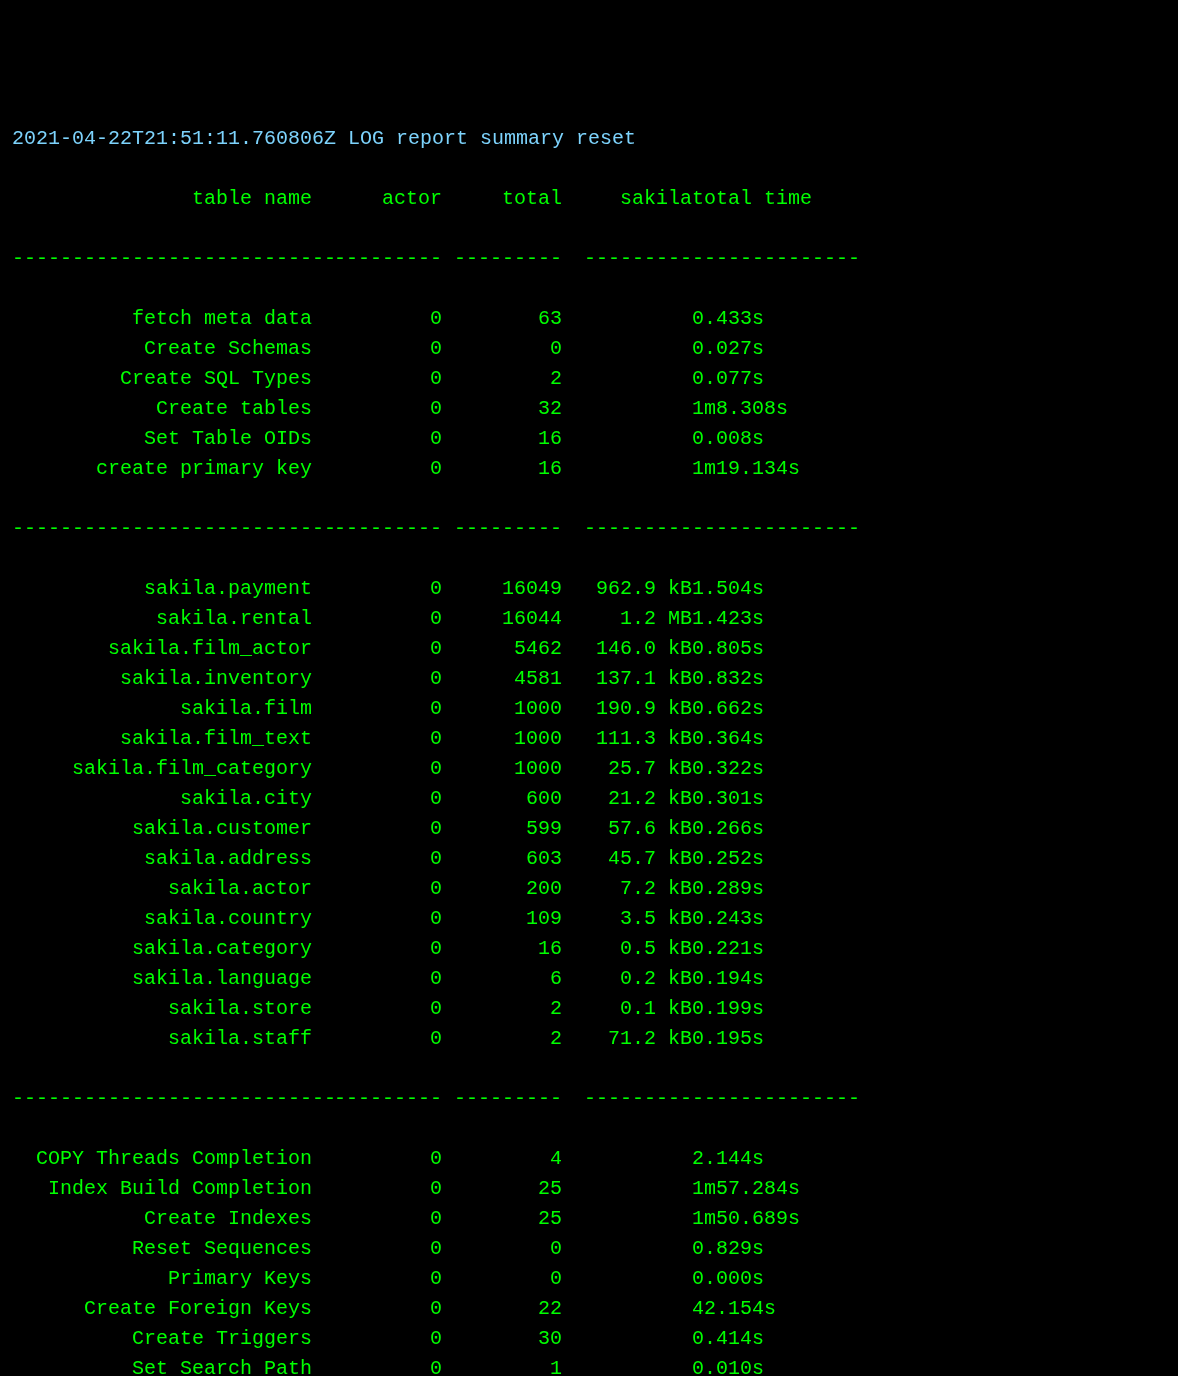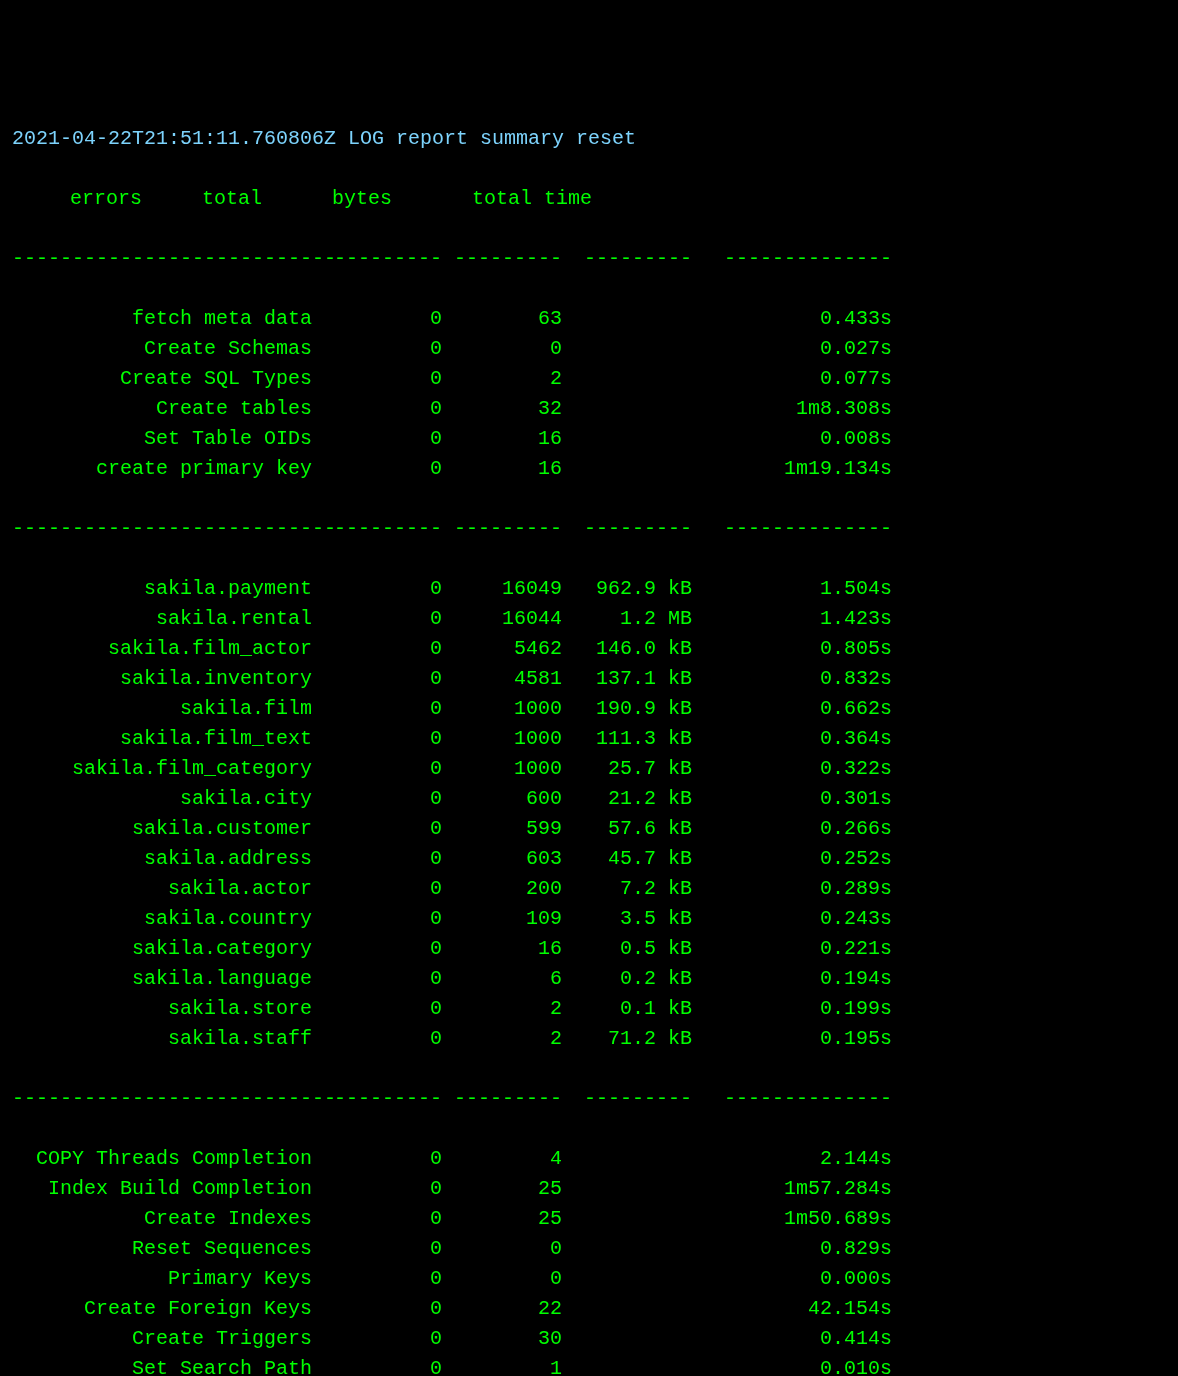--- a/index.html
+++ b/index.html
@@ -34,38 +34,37 @@
     .col-rows {
       width: 120px;
       text-align: right;
     }
     .col-bytes {
       width: 130px;
       text-align: right;
     }
     .col-time {
       width: 200px;
-      text-align: right;
     }
     .sep-row .col-name::after { content: '---------------------------'; }
     .sep-row .col-errors::after { content: '---------'; }
     .sep-row .col-rows::after { content: '---------'; }
     .sep-row .col-bytes::after { content: '---------'; }
     .sep-row .col-time::after { content: '--------------'; }
     .sep-row {
       color: #00FF00;
     }
   </style>
 </head>
 <body>
 
 
 
 <div class="log-line">2021-04-22T21:51:11.760806Z LOG report summary reset</div>
-<div class="row">  <span class="col-errors">errors</span>  <span class="col-rows">total</span>  <span class="col-bytes">bytes</span>  <span class="col-time">total time</span></div>
+<div class="row"><span class="col-name">table name</span>  <span class="col-errors">actor</span>  <span class="col-rows">total</span>  <span class="col-bytes">sakila</span>  <span class="col-time">total time</span></div>
 <div class="row sep-row"><span class="col-name"></span>  <span class="col-errors"></span>  <span class="col-rows"></span>  <span class="col-bytes"></span>  <span class="col-time"></span></div>
 <div id="section1"><div class="row"><span class="col-name">fetch meta data</span>  <span class="col-errors">0</span>  <span class="col-rows">63</span>  <span class="col-bytes"></span>  <span class="col-time">0.433s</span></div><div class="row"><span class="col-name">Create Schemas</span>  <span class="col-errors">0</span>  <span class="col-rows">0</span>  <span class="col-bytes"></span>  <span class="col-time">0.027s</span></div><div class="row"><span class="col-name">Create SQL Types</span>  <span class="col-errors">0</span>  <span class="col-rows">2</span>  <span class="col-bytes"></span>  <span class="col-time">0.077s</span></div><div class="row"><span class="col-name">Create tables</span>  <span class="col-errors">0</span>  <span class="col-rows">32</span>  <span class="col-bytes"></span>  <span class="col-time">1m8.308s</span></div><div class="row"><span class="col-name">Set Table OIDs</span>  <span class="col-errors">0</span>  <span class="col-rows">16</span>  <span class="col-bytes"></span>  <span class="col-time">0.008s</span></div><div class="row"><span class="col-name">create primary key</span>  <span class="col-errors">0</span>  <span class="col-rows">16</span>  <span class="col-bytes"></span>  <span class="col-time">1m19.134s</span></div></div>
 <div class="row sep-row"><span class="col-name"></span>  <span class="col-errors"></span>  <span class="col-rows"></span>  <span class="col-bytes"></span>  <span class="col-time"></span></div>
 <div id="section2"><div class="row"><span class="col-name">sakila.payment</span>  <span class="col-errors">0</span>  <span class="col-rows">16049</span>  <span class="col-bytes">962.9 kB</span>  <span class="col-time">1.504s</span></div><div class="row"><span class="col-name">sakila.rental</span>  <span class="col-errors">0</span>  <span class="col-rows">16044</span>  <span class="col-bytes">1.2 MB</span>  <span class="col-time">1.423s</span></div><div class="row"><span class="col-name">sakila.film_actor</span>  <span class="col-errors">0</span>  <span class="col-rows">5462</span>  <span class="col-bytes">146.0 kB</span>  <span class="col-time">0.805s</span></div><div class="row"><span class="col-name">sakila.inventory</span>  <span class="col-errors">0</span>  <span class="col-rows">4581</span>  <span class="col-bytes">137.1 kB</span>  <span class="col-time">0.832s</span></div><div class="row"><span class="col-name">sakila.film</span>  <span class="col-errors">0</span>  <span class="col-rows">1000</span>  <span class="col-bytes">190.9 kB</span>  <span class="col-time">0.662s</span></div><div class="row"><span class="col-name">sakila.film_text</span>  <span class="col-errors">0</span>  <span class="col-rows">1000</span>  <span class="col-bytes">111.3 kB</span>  <span class="col-time">0.364s</span></div><div class="row"><span class="col-name">sakila.film_category</span>  <span class="col-errors">0</span>  <span class="col-rows">1000</span>  <span class="col-bytes">25.7 kB</span>  <span class="col-time">0.322s</span></div><div class="row"><span class="col-name">sakila.city</span>  <span class="col-errors">0</span>  <span class="col-rows">600</span>  <span class="col-bytes">21.2 kB</span>  <span class="col-time">0.301s</span></div><div class="row"><span class="col-name">sakila.customer</span>  <span class="col-errors">0</span>  <span class="col-rows">599</span>  <span class="col-bytes">57.6 kB</span>  <span class="col-time">0.266s</span></div><div class="row"><span class="col-name">sakila.address</span>  <span class="col-errors">0</span>  <span class="col-rows">603</span>  <span class="col-bytes">45.7 kB</span>  <span class="col-time">0.252s</span></div><div class="row"><span class="col-name">sakila.actor</span>  <span class="col-errors">0</span>  <span class="col-rows">200</span>  <span class="col-bytes">7.2 kB</span>  <span class="col-time">0.289s</span></div><div class="row"><span class="col-name">sakila.country</span>  <span class="col-errors">0</span>  <span class="col-rows">109</span>  <span class="col-bytes">3.5 kB</span>  <span class="col-time">0.243s</span></div><div class="row"><span class="col-name">sakila.category</span>  <span class="col-errors">0</span>  <span class="col-rows">16</span>  <span class="col-bytes">0.5 kB</span>  <span class="col-time">0.221s</span></div><div class="row"><span class="col-name">sakila.language</span>  <span class="col-errors">0</span>  <span class="col-rows">6</span>  <span class="col-bytes">0.2 kB</span>  <span class="col-time">0.194s</span></div><div class="row"><span class="col-name">sakila.store</span>  <span class="col-errors">0</span>  <span class="col-rows">2</span>  <span class="col-bytes">0.1 kB</span>  <span class="col-time">0.199s</span></div><div class="row"><span class="col-name">sakila.staff</span>  <span class="col-errors">0</span>  <span class="col-rows">2</span>  <span class="col-bytes">71.2 kB</span>  <span class="col-time">0.195s</span></div></div>
 <div class="row sep-row"><span class="col-name"></span>  <span class="col-errors"></span>  <span class="col-rows"></span>  <span class="col-bytes"></span>  <span class="col-time"></span></div>
 <div id="section3"><div class="row"><span class="col-name">COPY Threads Completion</span>  <span class="col-errors">0</span>  <span class="col-rows">4</span>  <span class="col-bytes"></span>  <span class="col-time">2.144s</span></div><div class="row"><span class="col-name">Index Build Completion</span>  <span class="col-errors">0</span>  <span class="col-rows">25</span>  <span class="col-bytes"></span>  <span class="col-time">1m57.284s</span></div><div class="row"><span class="col-name">Create Indexes</span>  <span class="col-errors">0</span>  <span class="col-rows">25</span>  <span class="col-bytes"></span>  <span class="col-time">1m50.689s</span></div><div class="row"><span class="col-name">Reset Sequences</span>  <span class="col-errors">0</span>  <span class="col-rows">0</span>  <span class="col-bytes"></span>  <span class="col-time">0.829s</span></div><div class="row"><span class="col-name">Primary Keys</span>  <span class="col-errors">0</span>  <span class="col-rows">0</span>  <span class="col-bytes"></span>  <span class="col-time">0.000s</span></div><div class="row"><span class="col-name">Create Foreign Keys</span>  <span class="col-errors">0</span>  <span class="col-rows">22</span>  <span class="col-bytes"></span>  <span class="col-time">42.154s</span></div><div class="row"><span class="col-name">Create Triggers</span>  <span class="col-errors">0</span>  <span class="col-rows">30</span>  <span class="col-bytes"></span>  <span class="col-time">0.414s</span></div><div class="row"><span class="col-name">Set Search Path</span>  <span class="col-errors">0</span>  <span class="col-rows">1</span>  <span class="col-bytes"></span>  <span class="col-time">0.010s</span></div></div>
 
 
 
 

